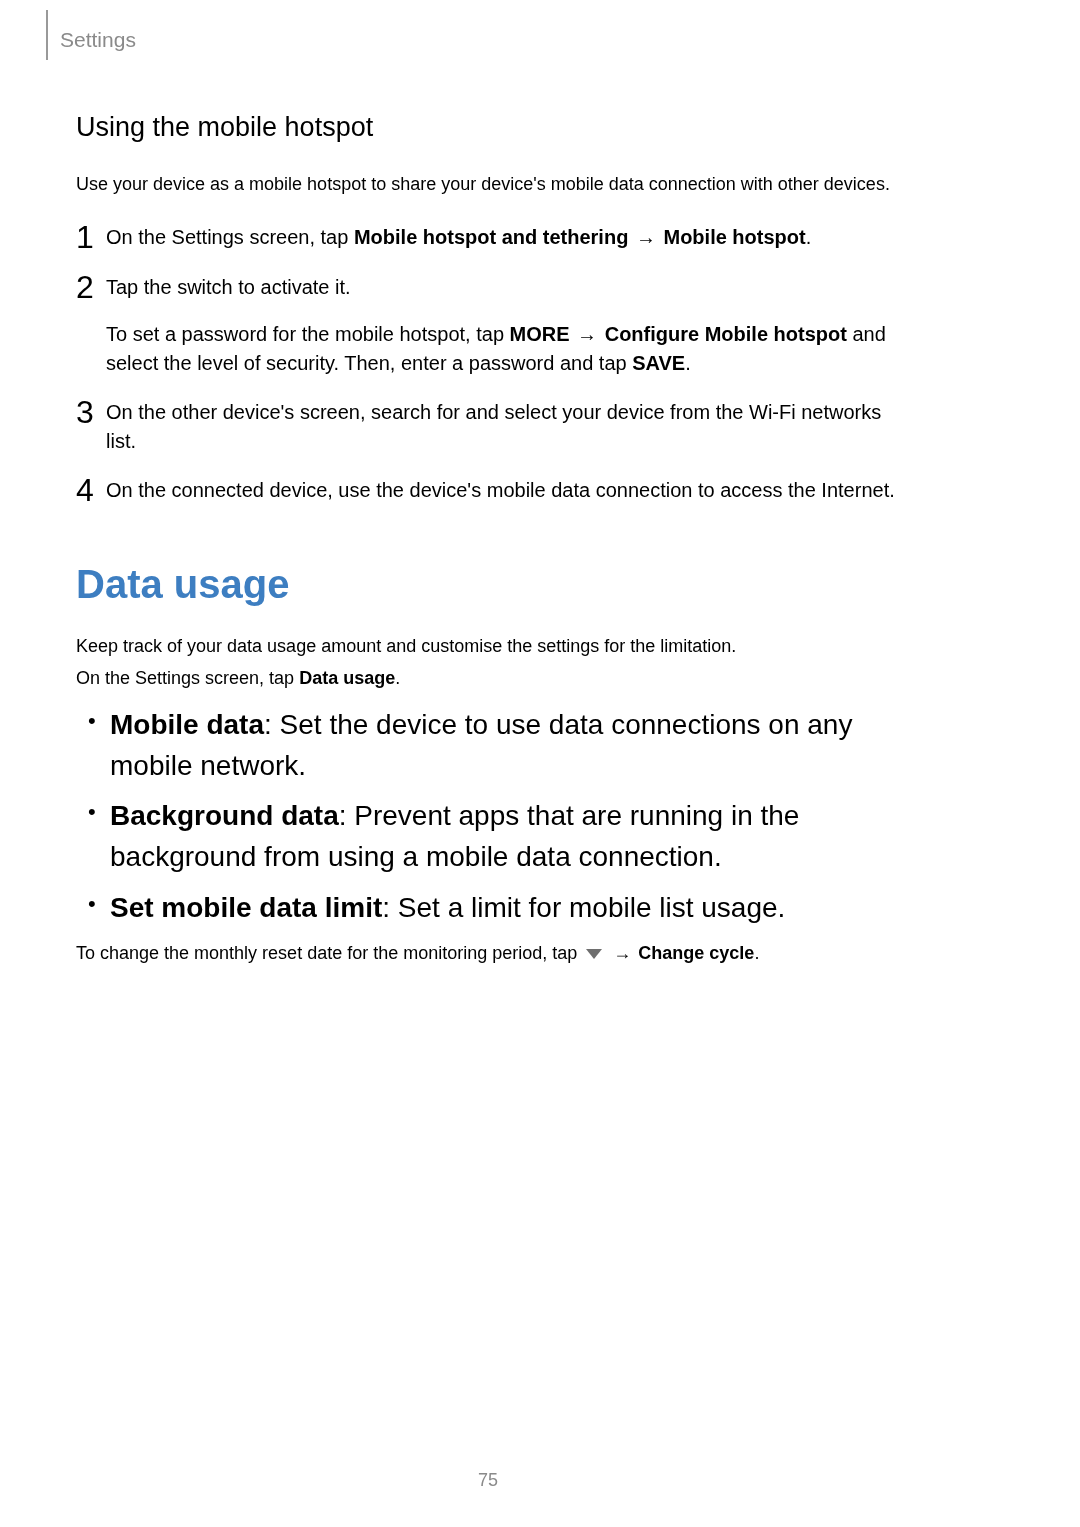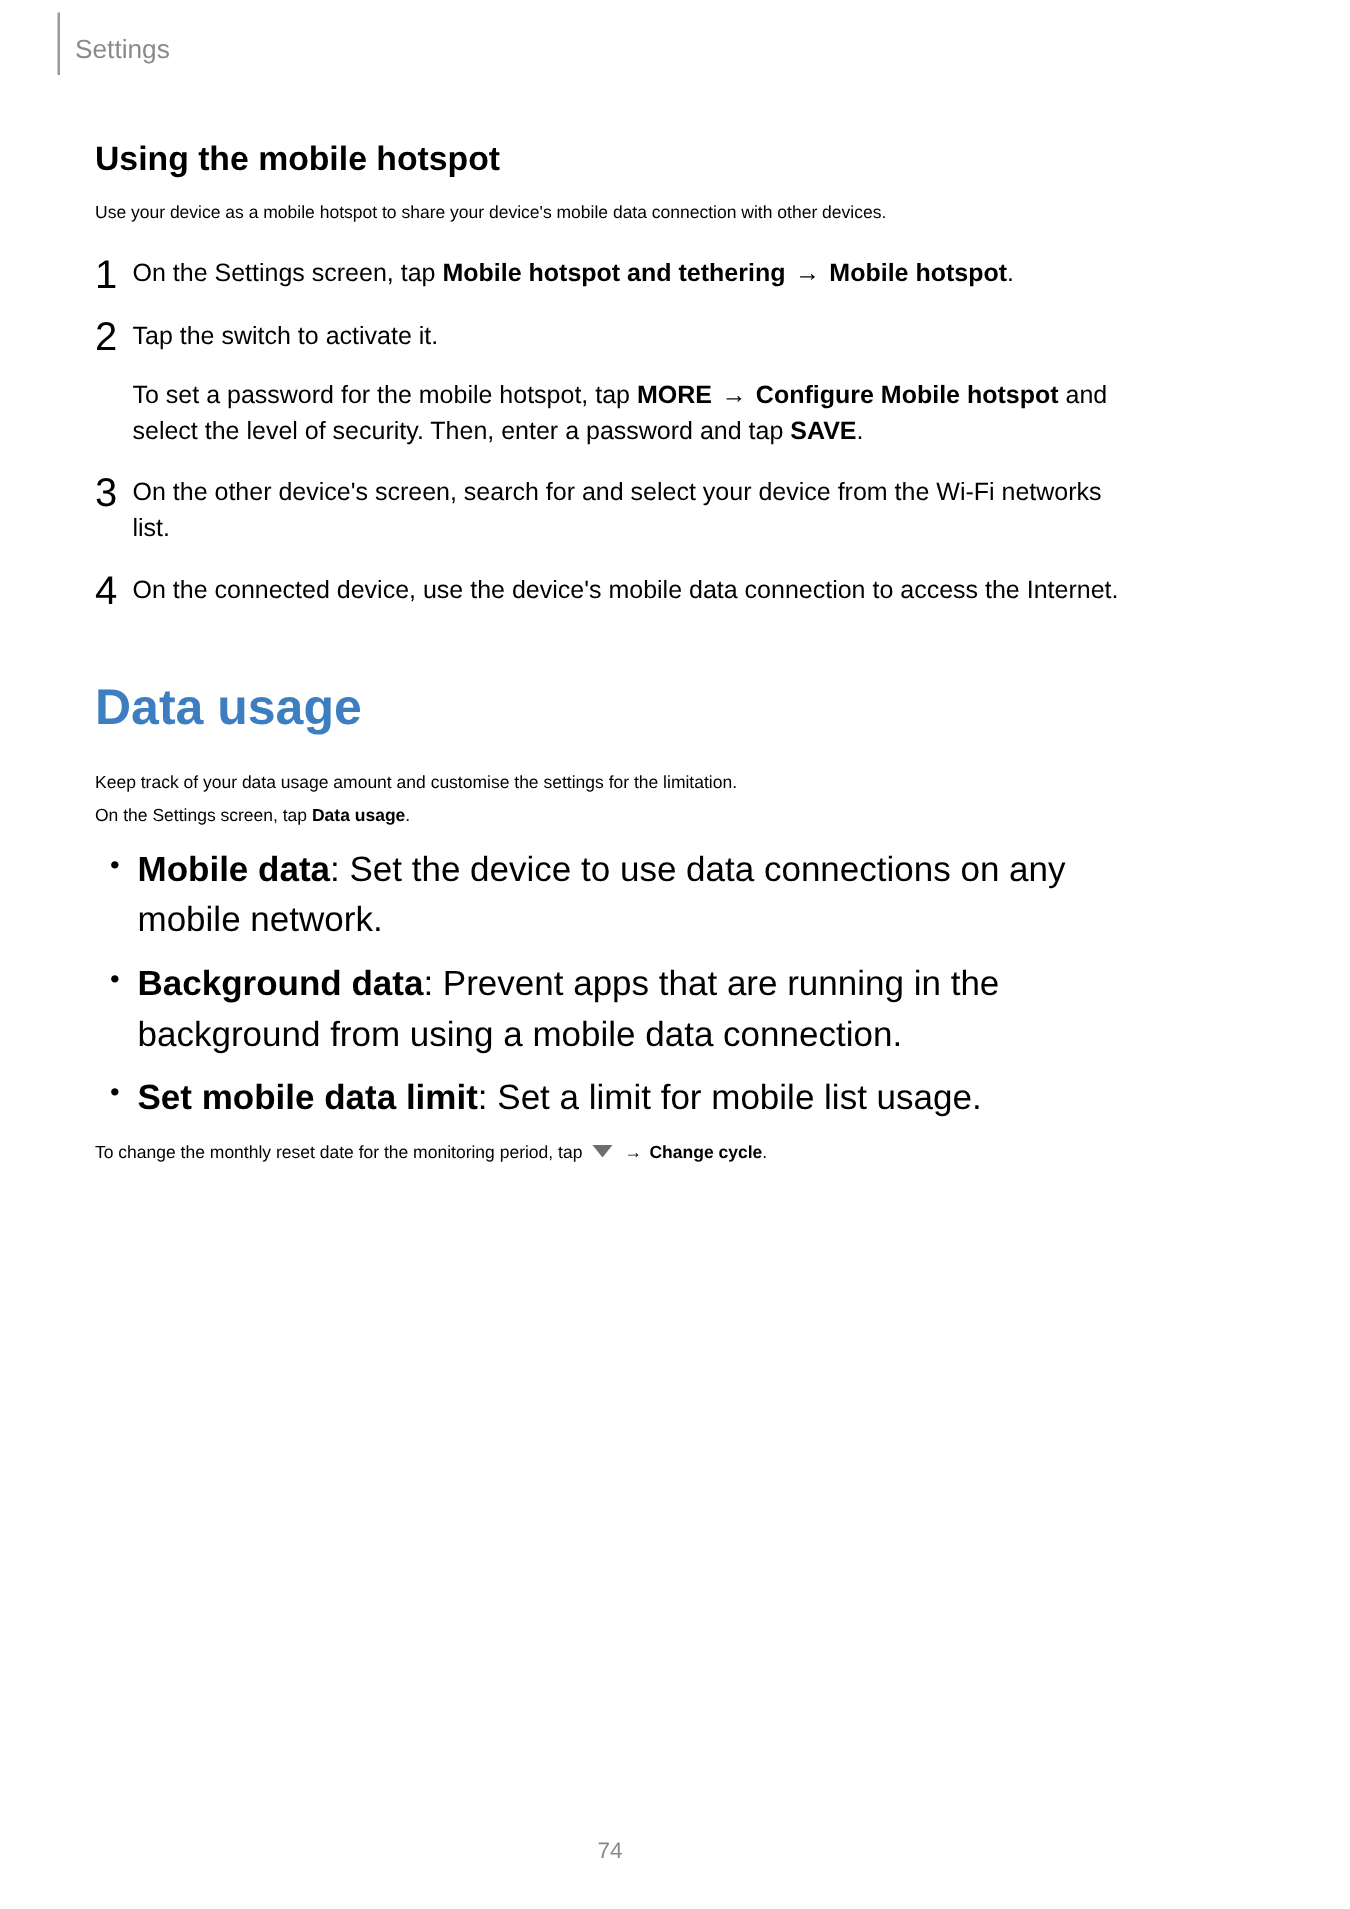--- a/index.html
+++ b/index.html
@@ -28,26 +28,26 @@
     left: 60px;
     top: 28px;
     font-size: 21px;
     color: #8a8a8a;
   }
   .content {
     padding-top: 80px;
   }
   .subheading {
     font-size: 27px;
-    font-weight: 700;
-    color: #000;
-    margin-bottom: 16px;
+    font-weight: 400;
+    color: #000;
+    margin-bottom: 28px;
   }
   .body-text {
-    font-size: 14px;
+    font-size: 18px;
     line-height: 1.45;
     color: #000;
     margin-bottom: 24px;
   }
   .step-row {
     display: flex;
     align-items: flex-start;
     margin-bottom: 18px;
   }
   .step-num {
@@ -216,14 +216,14 @@
     </ul>
 
     <div class="body-text">
       <span>To change the monthly reset date for the monitoring period, tap </span><span class="dropdown-icon"><svg width="20" height="14" viewBox="0 0 20 14">
             <polygon points="2,2 18,2 10,12" fill="#6e6e6e"></polygon>
           </svg></span><span class="arrow"> → </span><b>Change cycle</b><span>.</span>
     </div>
 
   </div>
 
-  <div class="page-number">74</div>
+  <div class="page-number">75</div>
 </div>
 
 </body></html>

